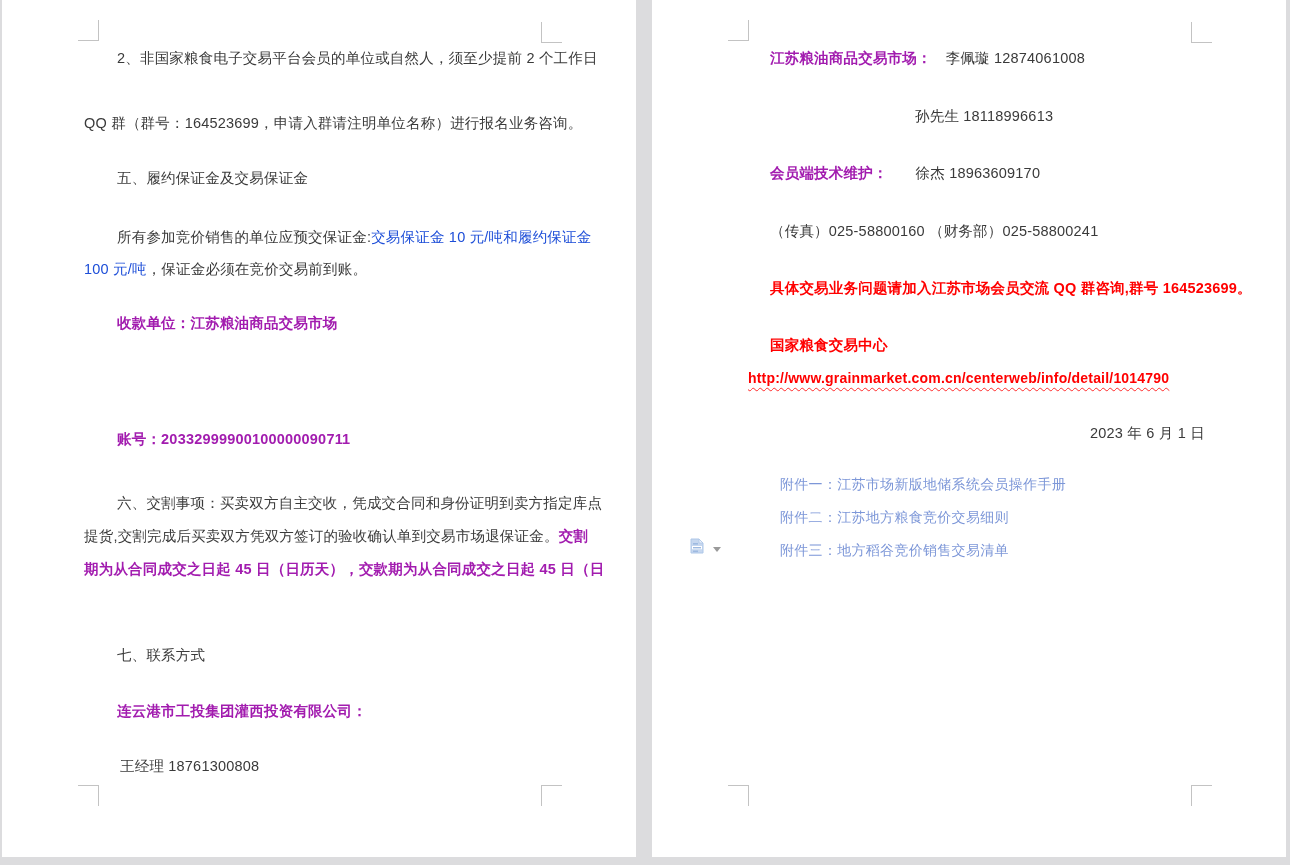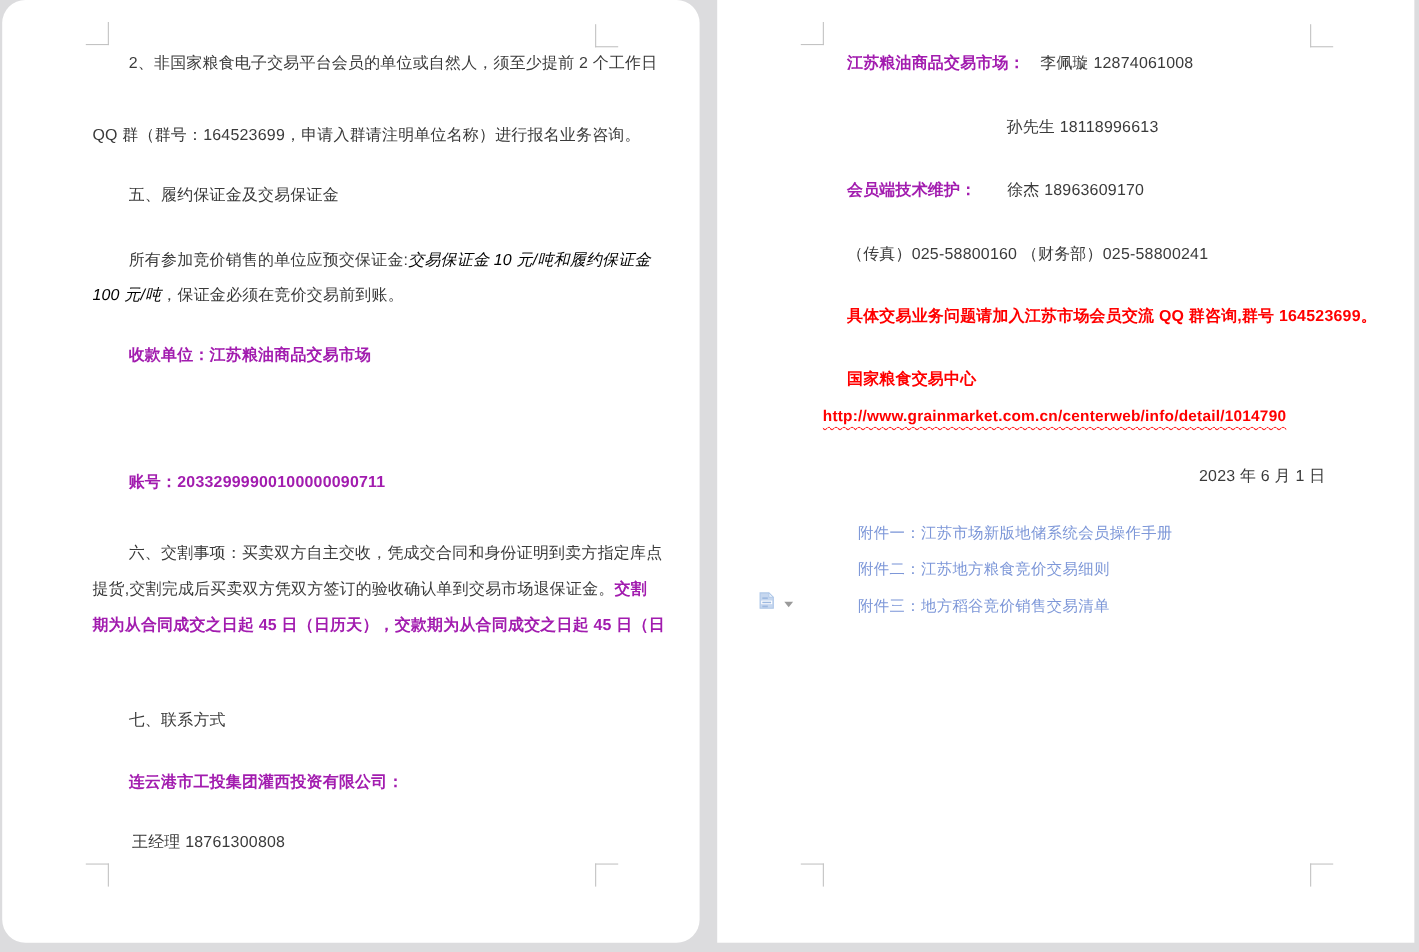--- a/index.html
+++ b/index.html
@@ -11,40 +11,40 @@
     position:relative;
     width:1290px;height:865px;
     background:#dcdcde;
     overflow:hidden;
   }
   .page{
     position:absolute;top:0;
     width:634px;height:857px;
     background:#ffffff;
   }
-  .pg-left{left:2px;border-radius:21px;}
+  .pg-left{left:2px;}
   .pg-right{left:652px;}
 
   
   .mark{position:absolute;width:20px;height:20px;border:0 solid #c3c3c3;}
   .mark.tl{left:76px;top:20px;border-right-width:1px;border-bottom-width:1px;}
   .mark.tr{left:539px;top:22px;border-left-width:1px;border-bottom-width:1px;}
   .mark.bl{left:76px;top:785px;border-right-width:1px;border-top-width:1px;}
   .mark.br{left:539px;top:785px;border-left-width:1px;border-top-width:1px;}
 
   .ln{
     position:absolute;
     white-space:nowrap;
     font-size:14.5px;
     line-height:20px;
     color:#3a3a3a;
     letter-spacing:0.2px;
   }
   .ln.b, .bold{font-weight:bold;color:#a21caf;}
-  .red{color:#000000;font-style:italic;}
+  .red{color:#1d4ed8;}
   .redb{color:#ff0000;font-weight:bold;}
   .sp1{margin-left:14px;}
   .sp2{margin-left:28px;}
 
   .url{
     font-size:14px;
     font-weight:bold;
     color:#ff0000;
     text-decoration-line:underline;
     text-decoration-style:wavy;

